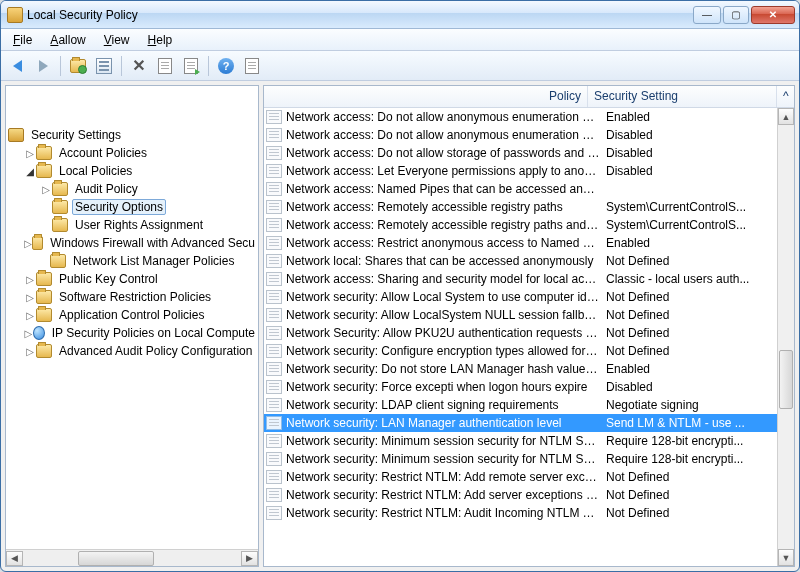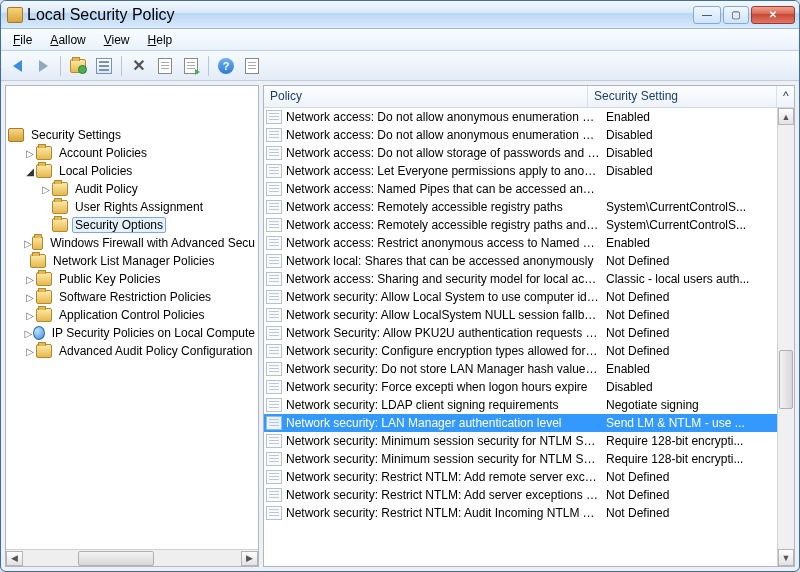--- a/index.html
+++ b/index.html
@@ -29,21 +29,21 @@
     padding: 0 4px 0 6px;
     border-bottom: 1px solid #9fb9d6;
   }
   .title-icon {
     width: 16px; height: 16px; margin-right: 4px;
     background: linear-gradient(#f8d37a, #d9a43a);
     border: 1px solid #a77a24;
     border-radius: 2px;
     position: relative;
   }
-  .title-text { flex: 1; color: #000; font-size: 16px; }
+  .title-text { flex: 1; color: #000; font-size: 12px; }
   .win-buttons { display: flex; gap: 2px; }
   .win-btn {
     width: 28px; height: 18px; border: 1px solid #8aa8c8;
     border-radius: 3px;
     display: flex; align-items: center; justify-content: center;
     background: linear-gradient(to bottom,#f0f7ff,#cfe4fa);
     font-size: 10px; color: #2b2b2b;
   }
   .win-btn.max { width: 26px; }
   .win-btn.close {
@@ -109,21 +109,21 @@
     height:17px;border-top:1px solid #d0d0d0;background:#f0f0f0;display:flex;align-items:center;
   }
   .hs-btn{width:17px;height:15px;background:linear-gradient(#fdfdfd,#e2e2e2);border:1px solid #b5b5b5;display:flex;align-items:center;justify-content:center;font-size:9px;color:#555;}
   .hs-track{flex:1;background:#efefef;position:relative;height:15px;}
   .hs-thumb{position:absolute;left:25%;width:35%;top:0;bottom:0;background:linear-gradient(#f3f3f3,#d7d7d7);border:1px solid #b0b0b0;border-radius:2px;}
   .list-header{
     height:22px;display:flex;border-bottom:1px solid #d0d9e6;
     background:linear-gradient(to bottom,#fdfefe,#eef3fa);
   }
   .col-h{ padding:3px 6px; border-right:1px solid #d8e0ec; color:#1a3e6e; }
-  .col-policy{ width:324px; }
+  .col-policy{ width:324px;text-align:right; }
   .col-setting{ flex:1; }
   .col-spacer{ width:17px; border-right:none;}
   .list-body{ flex:1; overflow:hidden; position:relative; }
   .list-row{ display:flex; align-items:center; height:18px; padding-left:2px; }
   .list-row.sel{ background:#3399ff; color:#fff; }
   .row-icon{width:16px;height:14px;margin-right:4px;border:1px solid #b9c2cc;background:#f9fafc;position:relative;flex-shrink:0;}
   .row-icon::after{content:"";position:absolute;top:2px;left:2px;right:2px;height:1px;background:#c0c7d0;box-shadow:0 3px 0 #c0c7d0,0 6px 0 #c0c7d0;}
   .list-row.sel .row-icon{border-color:#8fbce8;background:#eaf4ff;}
   .cell-policy{ width:320px; overflow:hidden; text-overflow:ellipsis; white-space:nowrap; padding-right:6px;}
   .cell-setting{ flex:1; overflow:hidden; text-overflow:ellipsis; white-space:nowrap; padding-right:4px;}
@@ -210,41 +210,41 @@
             <span class="tree-label">Local Policies</span>
           </div>
           <div class="tree-row" style="padding-left: 34px;">
             <span class="tree-expander">▷</span>
             <span class="tree-icon folder"></span>
             <span class="tree-label">Audit Policy</span>
           </div>
           <div class="tree-row" style="padding-left: 34px;">
             <span class="tree-expander"></span>
             <span class="tree-icon folder"></span>
-            <span class="tree-label">User Rights Assignment</span>
+            <span class="tree-label sel">Security Options</span>
           </div>
           <div class="tree-row" style="padding-left: 34px;">
             <span class="tree-expander"></span>
             <span class="tree-icon folder"></span>
-            <span class="tree-label sel">Security Options</span>
+            <span class="tree-label">User Rights Assignment</span>
           </div>
           <div class="tree-row" style="padding-left: 18px;">
             <span class="tree-expander">▷</span>
             <span class="tree-icon folder"></span>
             <span class="tree-label">Windows Firewall with Advanced Secu</span>
           </div>
-          <div class="tree-row" style="padding-left: 12px;">
+          <div class="tree-row" style="padding-left: 32px;">
             <span class="tree-expander"></span>
             <span class="tree-icon folder"></span>
             <span class="tree-label">Network List Manager Policies</span>
           </div>
           <div class="tree-row" style="padding-left: 18px;">
             <span class="tree-expander">▷</span>
             <span class="tree-icon folder"></span>
-            <span class="tree-label">Public Key Policies</span>
+            <span class="tree-label">Public Key Control</span>
           </div>
           <div class="tree-row" style="padding-left: 18px;">
             <span class="tree-expander">▷</span>
             <span class="tree-icon folder"></span>
             <span class="tree-label">Software Restriction Policies</span>
           </div>
           <div class="tree-row" style="padding-left: 18px;">
             <span class="tree-expander">▷</span>
             <span class="tree-icon folder"></span>
             <span class="tree-label">Application Control Policies</span>

